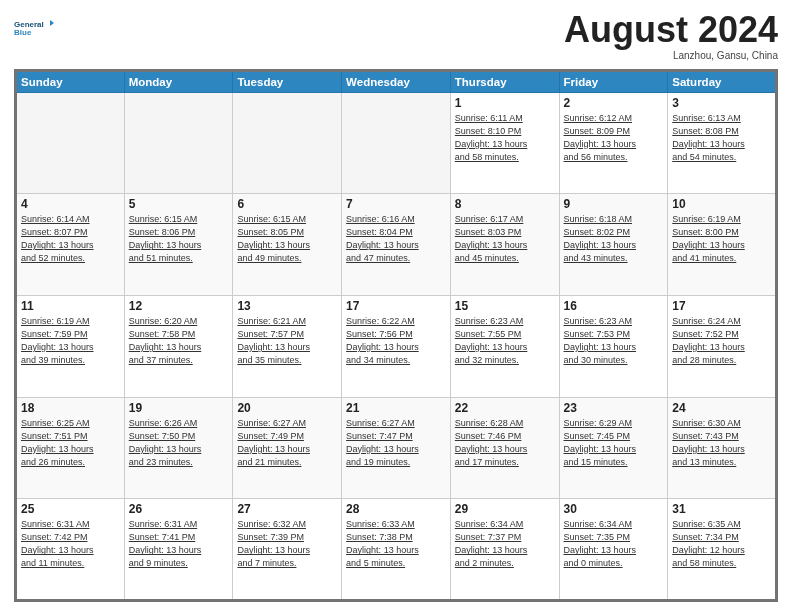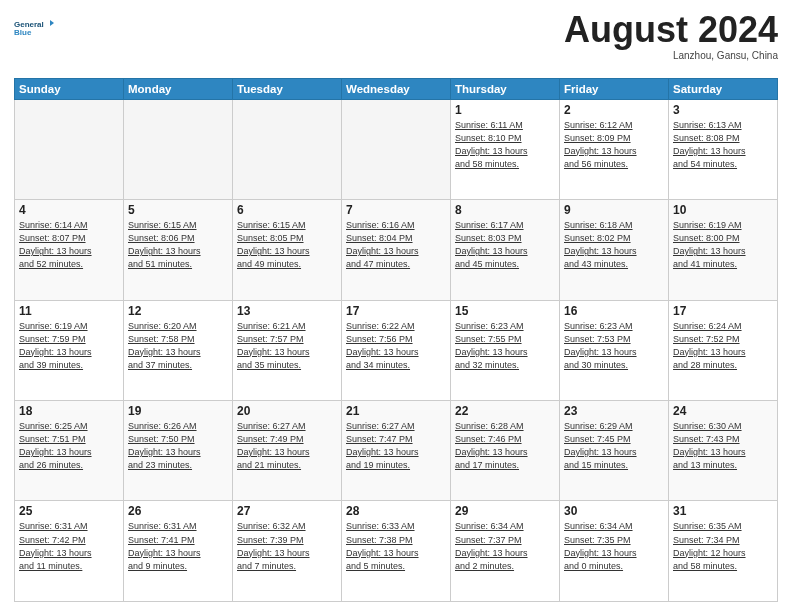--- a/index.html
+++ b/index.html
@@ -14,21 +14,21 @@
       width: 792px;
       height: 612px;
       padding: 10px 14px 10px 14px;
       display: flex;
       flex-direction: column;
     }
     .header {
       display: flex;
       justify-content: space-between;
       align-items: flex-start;
-      margin-bottom: 17px;
+      margin-bottom: 8px;
     }
     .logo {
       display: flex;
       align-items: center;
       gap: 4px;
     }
     .title-block {
       text-align: right;
     }
     .month-title {
@@ -36,21 +36,21 @@
       font-weight: bold;
       color: #222;
       line-height: 1.1;
     }
     .location {
       font-size: 10px;
       color: #444;
     }
     .calendar {
       flex: 1;
-      border: 1px solid #737373;
+      border: 3px solid #737373;
       border-collapse: collapse;
       width: 100%;
       table-layout: fixed;
     }
     .calendar th {
       background: #2e86c1;
       color: #fff;
       font-size: 11.5px;
       font-weight: bold;
       padding: 4px 4px;

